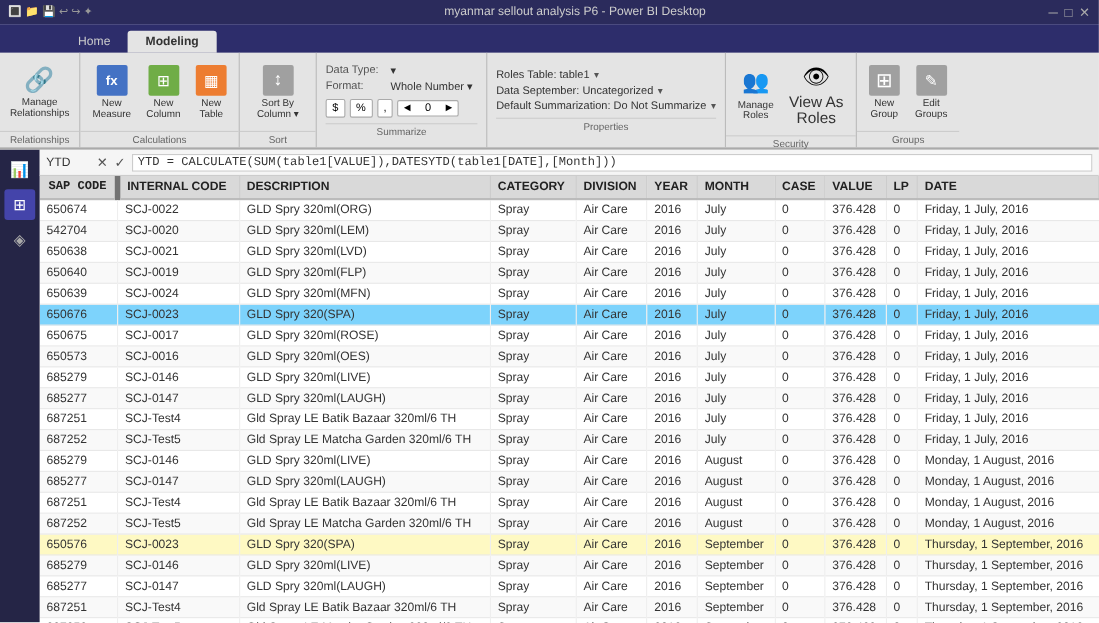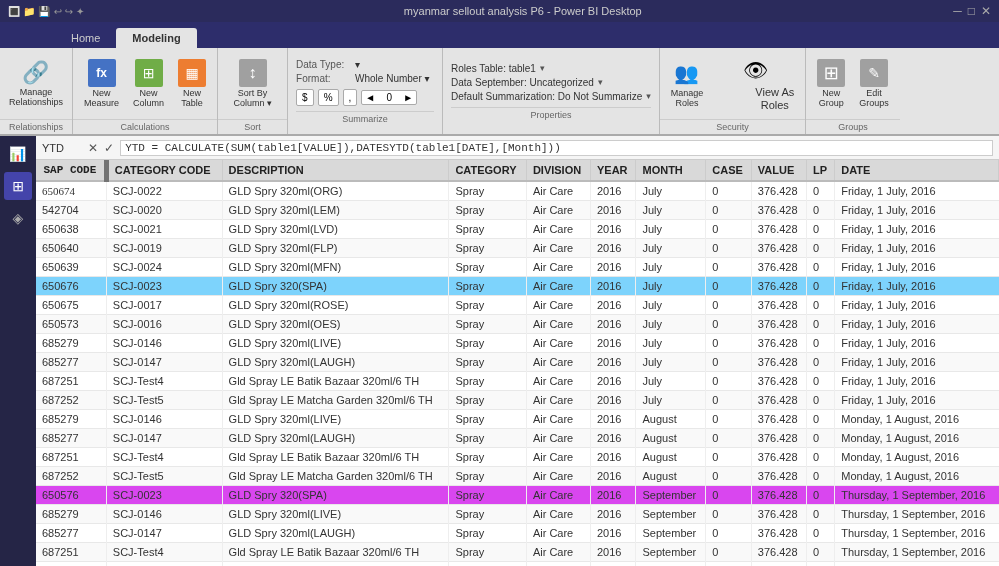--- a/index.html
+++ b/index.html
@@ -162,21 +162,21 @@
     </div>
 
     <div style="display:flex; flex-direction:column; border-right:1px solid #bbb; min-width:90px;">
       <div style="flex:1; display:flex; align-items:center; padding:4px 6px; gap:4px;">
         <div style="display:flex; flex-direction:column; align-items:center; gap:2px; padding:3px 5px; cursor:pointer; border-radius:2px; text-align:center; min-width:35px;">
           <div style="width:28px;height:28px;display:flex;align-items:center;justify-content:center;font-size:20px;">👥</div>
           <div style="font-size:9px; color:#333; line-height:1.1;">Manage<br>Roles</div>
         </div>
         <div style="display:flex; flex-direction:column; align-items:center; gap:2px; padding:3px 5px; cursor:pointer; border-radius:2px; text-align:center; min-width:35px;">
           <div style="width:28px;height:28px;display:flex;align-items:center;justify-content:center;font-size:20px;">👁</div>
-          <div style="font-size:11px; color:#333; line-height:1.1;margin-left:38px;">View As<br>Roles</div>
+          <div style="font-size:14px; color:#333; line-height:1.1;">View As<br>Roles</div>
         </div>
       </div>
       <div style="font-size:9px; color:#666; text-align:center; border-top:1px solid #ccc; padding:2px 4px;">Security</div>
     </div>
 
     <div style="display:flex; flex-direction:column; min-width:90px;">
       <div style="flex:1; display:flex; align-items:center; padding:4px 6px; gap:4px;">
         <div style="display:flex; flex-direction:column; align-items:center; gap:2px; padding:3px 5px; cursor:pointer; border-radius:2px; text-align:center; min-width:35px;">
           <div style="width:28px;height:28px;background:#a0a0a0;color:white;display:flex;align-items:center;justify-content:center;font-size:18px;border-radius:2px;">⊞</div>
           <div style="font-size:9px; color:#333; line-height:1.1;">New<br>Group</div>
@@ -205,35 +205,35 @@
         <span style="font-size:12px; color:#555; cursor:pointer;">✕</span>
         <span style="font-size:12px; color:#555; cursor:pointer;">✓</span>
         <div style="flex:1; font-size:11px; color:#333; font-family:'Courier New',monospace; background:white; border:1px solid #ccc; padding:1px 4px; overflow:hidden; white-space:nowrap;">YTD = CALCULATE(SUM(table1[VALUE]),DATESYTD(table1[DATE],[Month]))</div>
       </div>
 
       <div style="flex:1; overflow:auto; background:white;">
         <table style="width:100%; border-collapse:collapse; font-size:11px;">
           <thead>
             <tr style="background:#d9d9d9; border-bottom:2px solid #bbb;">
               <th style="padding:4px 6px; text-align:center; font-weight:600; color:#222; border-right:5px solid #737373; white-space:nowrap;font-family:Liberation Mono, monospace;">SAP CODE</th>
-              <th style="padding:4px 6px; text-align:left; font-weight:600; color:#222; border-right:1px solid #ccc; white-space:nowrap;">CATEGORY CODE</th>
+              <th style="padding:4px 6px; text-align:left; font-weight:600; color:#222; border-right:1px solid #ccc; white-space:nowrap;">INTERNAL CODE</th>
               <th style="padding:4px 6px; text-align:left; font-weight:600; color:#222; border-right:1px solid #ccc; white-space:nowrap;">DESCRIPTION</th>
               <th style="padding:4px 6px; text-align:left; font-weight:600; color:#222; border-right:1px solid #ccc; white-space:nowrap;">CATEGORY</th>
               <th style="padding:4px 6px; text-align:left; font-weight:600; color:#222; border-right:1px solid #ccc; white-space:nowrap;">DIVISION</th>
               <th style="padding:4px 6px; text-align:left; font-weight:600; color:#222; border-right:1px solid #ccc; white-space:nowrap;">YEAR</th>
               <th style="padding:4px 6px; text-align:left; font-weight:600; color:#222; border-right:1px solid #ccc; white-space:nowrap;">MONTH</th>
               <th style="padding:4px 6px; text-align:left; font-weight:600; color:#222; border-right:1px solid #ccc; white-space:nowrap;">CASE</th>
               <th style="padding:4px 6px; text-align:left; font-weight:600; color:#222; border-right:1px solid #ccc; white-space:nowrap;">VALUE</th>
               <th style="padding:4px 6px; text-align:left; font-weight:600; color:#222; border-right:1px solid #ccc; white-space:nowrap;">LP</th>
               <th style="padding:4px 6px; text-align:left; font-weight:600; color:#222; white-space:nowrap;">DATE</th>
             </tr>
           </thead>
           <tbody id="table-body">
           <tr style="border-bottom: 1px solid rgb(232, 232, 232); background: white;">
-                <td style="padding: 3px 6px; color: rgb(51, 51, 51); border-right: 1px solid rgb(238, 238, 238); white-space: nowrap; font-size: 11px; font-family: Liberation Serif, serif;">650674</td>
+                <td style="padding: 3px 6px; color: rgb(51, 51, 51); border-right: 1px solid rgb(238, 238, 238); white-space: nowrap; font-size: 11px;">650674</td>
                 <td style="padding: 3px 6px; color: rgb(51, 51, 51); border-right: 1px solid rgb(238, 238, 238); white-space: nowrap; font-size: 11px;">SCJ-0022</td>
                 <td style="padding: 3px 6px; color: rgb(51, 51, 51); border-right: 1px solid rgb(238, 238, 238); white-space: nowrap; font-size: 11px;">GLD Spry 320ml(ORG)</td>
                 <td style="padding: 3px 6px; color: rgb(51, 51, 51); border-right: 1px solid rgb(238, 238, 238); white-space: nowrap; font-size: 11px;">Spray</td>
                 <td style="padding: 3px 6px; color: rgb(51, 51, 51); border-right: 1px solid rgb(238, 238, 238); white-space: nowrap; font-size: 11px;">Air Care</td>
                 <td style="padding: 3px 6px; color: rgb(51, 51, 51); border-right: 1px solid rgb(238, 238, 238); white-space: nowrap; font-size: 11px;">2016</td>
                 <td style="padding: 3px 6px; color: rgb(51, 51, 51); border-right: 1px solid rgb(238, 238, 238); white-space: nowrap; font-size: 11px;">July</td>
                 <td style="padding: 3px 6px; color: rgb(51, 51, 51); border-right: 1px solid rgb(238, 238, 238); white-space: nowrap; font-size: 11px;">0</td>
                 <td style="padding: 3px 6px; color: rgb(51, 51, 51); border-right: 1px solid rgb(238, 238, 238); white-space: nowrap; font-size: 11px;">376.428</td>
                 <td style="padding: 3px 6px; color: rgb(51, 51, 51); border-right: 1px solid rgb(238, 238, 238); white-space: nowrap; font-size: 11px;">0</td>
                 <td style="padding: 3px 6px; color: rgb(51, 51, 51); border-right: none; white-space: nowrap; font-size: 11px;">Friday, 1 July, 2016</td>
@@ -426,21 +426,21 @@
                 <td style="padding: 3px 6px; color: rgb(51, 51, 51); border-right: 1px solid rgb(238, 238, 238); white-space: nowrap; font-size: 11px;">Gld Spray LE Matcha Garden 320ml/6 TH</td>
                 <td style="padding: 3px 6px; color: rgb(51, 51, 51); border-right: 1px solid rgb(238, 238, 238); white-space: nowrap; font-size: 11px;">Spray</td>
                 <td style="padding: 3px 6px; color: rgb(51, 51, 51); border-right: 1px solid rgb(238, 238, 238); white-space: nowrap; font-size: 11px;">Air Care</td>
                 <td style="padding: 3px 6px; color: rgb(51, 51, 51); border-right: 1px solid rgb(238, 238, 238); white-space: nowrap; font-size: 11px;">2016</td>
                 <td style="padding: 3px 6px; color: rgb(51, 51, 51); border-right: 1px solid rgb(238, 238, 238); white-space: nowrap; font-size: 11px;">August</td>
                 <td style="padding: 3px 6px; color: rgb(51, 51, 51); border-right: 1px solid rgb(238, 238, 238); white-space: nowrap; font-size: 11px;">0</td>
                 <td style="padding: 3px 6px; color: rgb(51, 51, 51); border-right: 1px solid rgb(238, 238, 238); white-space: nowrap; font-size: 11px;">376.428</td>
                 <td style="padding: 3px 6px; color: rgb(51, 51, 51); border-right: 1px solid rgb(238, 238, 238); white-space: nowrap; font-size: 11px;">0</td>
                 <td style="padding: 3px 6px; color: rgb(51, 51, 51); border-right: none; white-space: nowrap; font-size: 11px;">Monday, 1 August, 2016</td>
               </tr>
-              <tr style="border-bottom: 1px solid rgb(232, 232, 232); background: #d946ef;">
+              <tr style="border-bottom: 1px solid rgb(232, 232, 232); background: #fef9c3;">
                 <td style="padding: 3px 6px; color: rgb(51, 51, 51); border-right: 1px solid rgb(238, 238, 238); white-space: nowrap; font-size: 11px;">650576</td>
                 <td style="padding: 3px 6px; color: rgb(51, 51, 51); border-right: 1px solid rgb(238, 238, 238); white-space: nowrap; font-size: 11px;">SCJ-0023</td>
                 <td style="padding: 3px 6px; color: rgb(51, 51, 51); border-right: 1px solid rgb(238, 238, 238); white-space: nowrap; font-size: 11px;">GLD Spry 320(SPA)</td>
                 <td style="padding: 3px 6px; color: rgb(51, 51, 51); border-right: 1px solid rgb(238, 238, 238); white-space: nowrap; font-size: 11px;">Spray</td>
                 <td style="padding: 3px 6px; color: rgb(51, 51, 51); border-right: 1px solid rgb(238, 238, 238); white-space: nowrap; font-size: 11px;">Air Care</td>
                 <td style="padding: 3px 6px; color: rgb(51, 51, 51); border-right: 1px solid rgb(238, 238, 238); white-space: nowrap; font-size: 11px;">2016</td>
                 <td style="padding: 3px 6px; color: rgb(51, 51, 51); border-right: 1px solid rgb(238, 238, 238); white-space: nowrap; font-size: 11px;">September</td>
                 <td style="padding: 3px 6px; color: rgb(51, 51, 51); border-right: 1px solid rgb(238, 238, 238); white-space: nowrap; font-size: 11px;">0</td>
                 <td style="padding: 3px 6px; color: rgb(51, 51, 51); border-right: 1px solid rgb(238, 238, 238); white-space: nowrap; font-size: 11px;">376.428</td>
                 <td style="padding: 3px 6px; color: rgb(51, 51, 51); border-right: 1px solid rgb(238, 238, 238); white-space: nowrap; font-size: 11px;">0</td>

